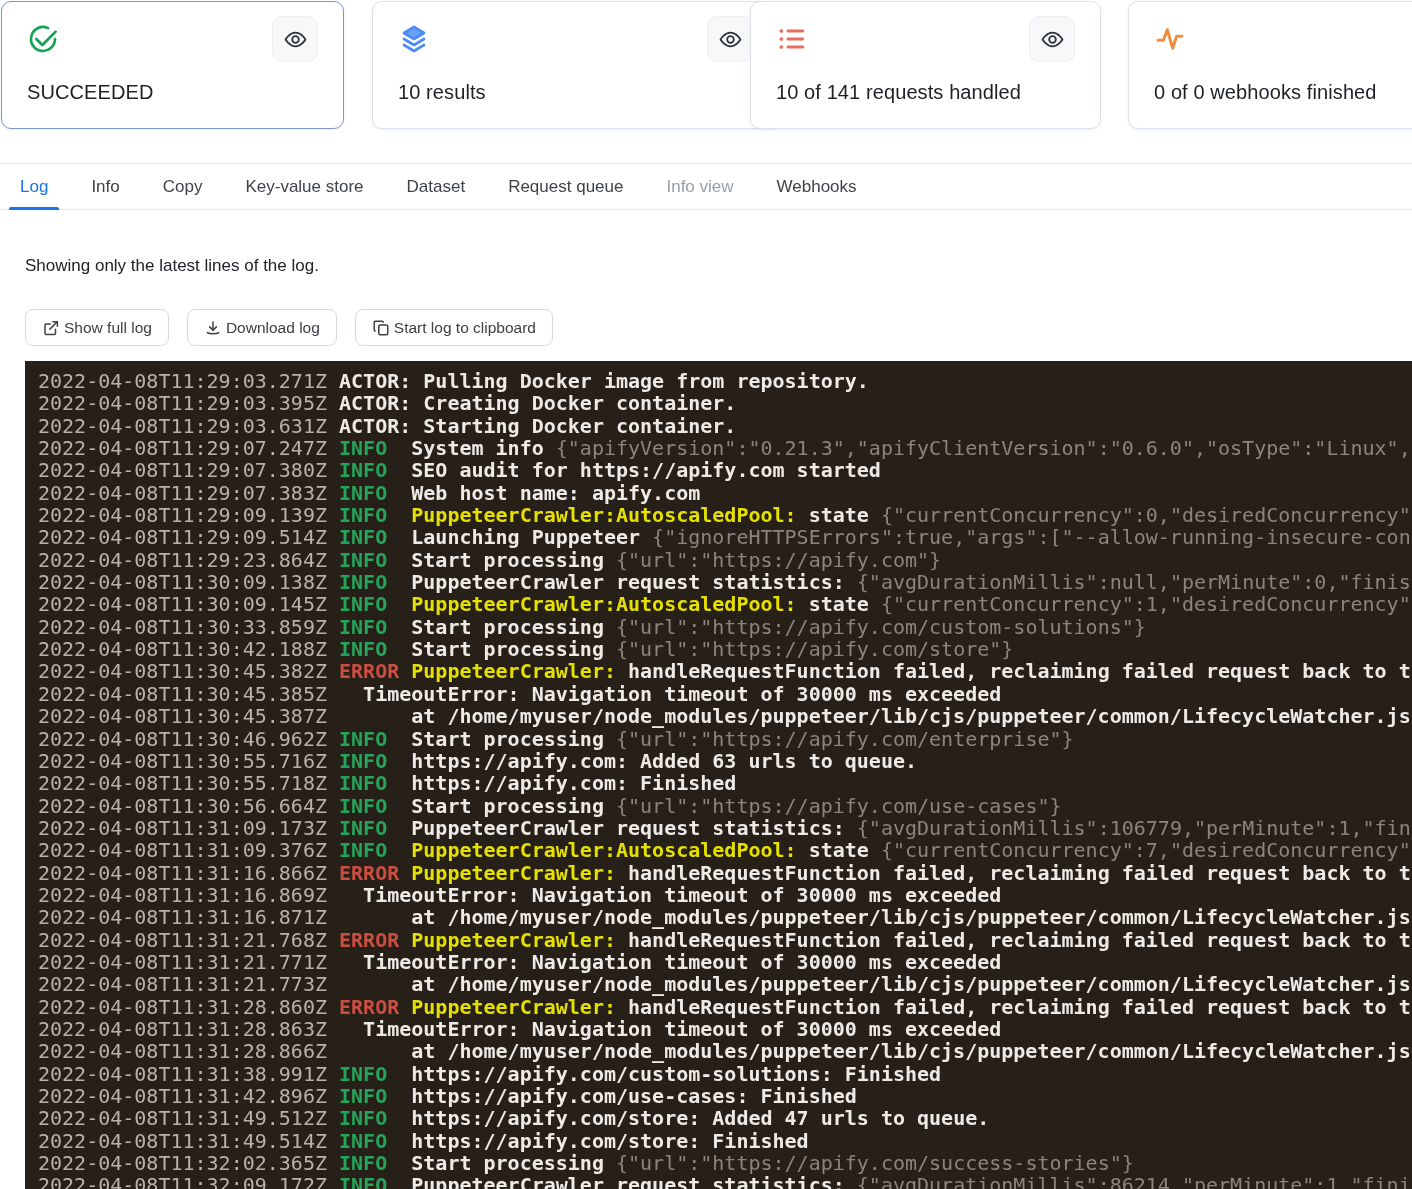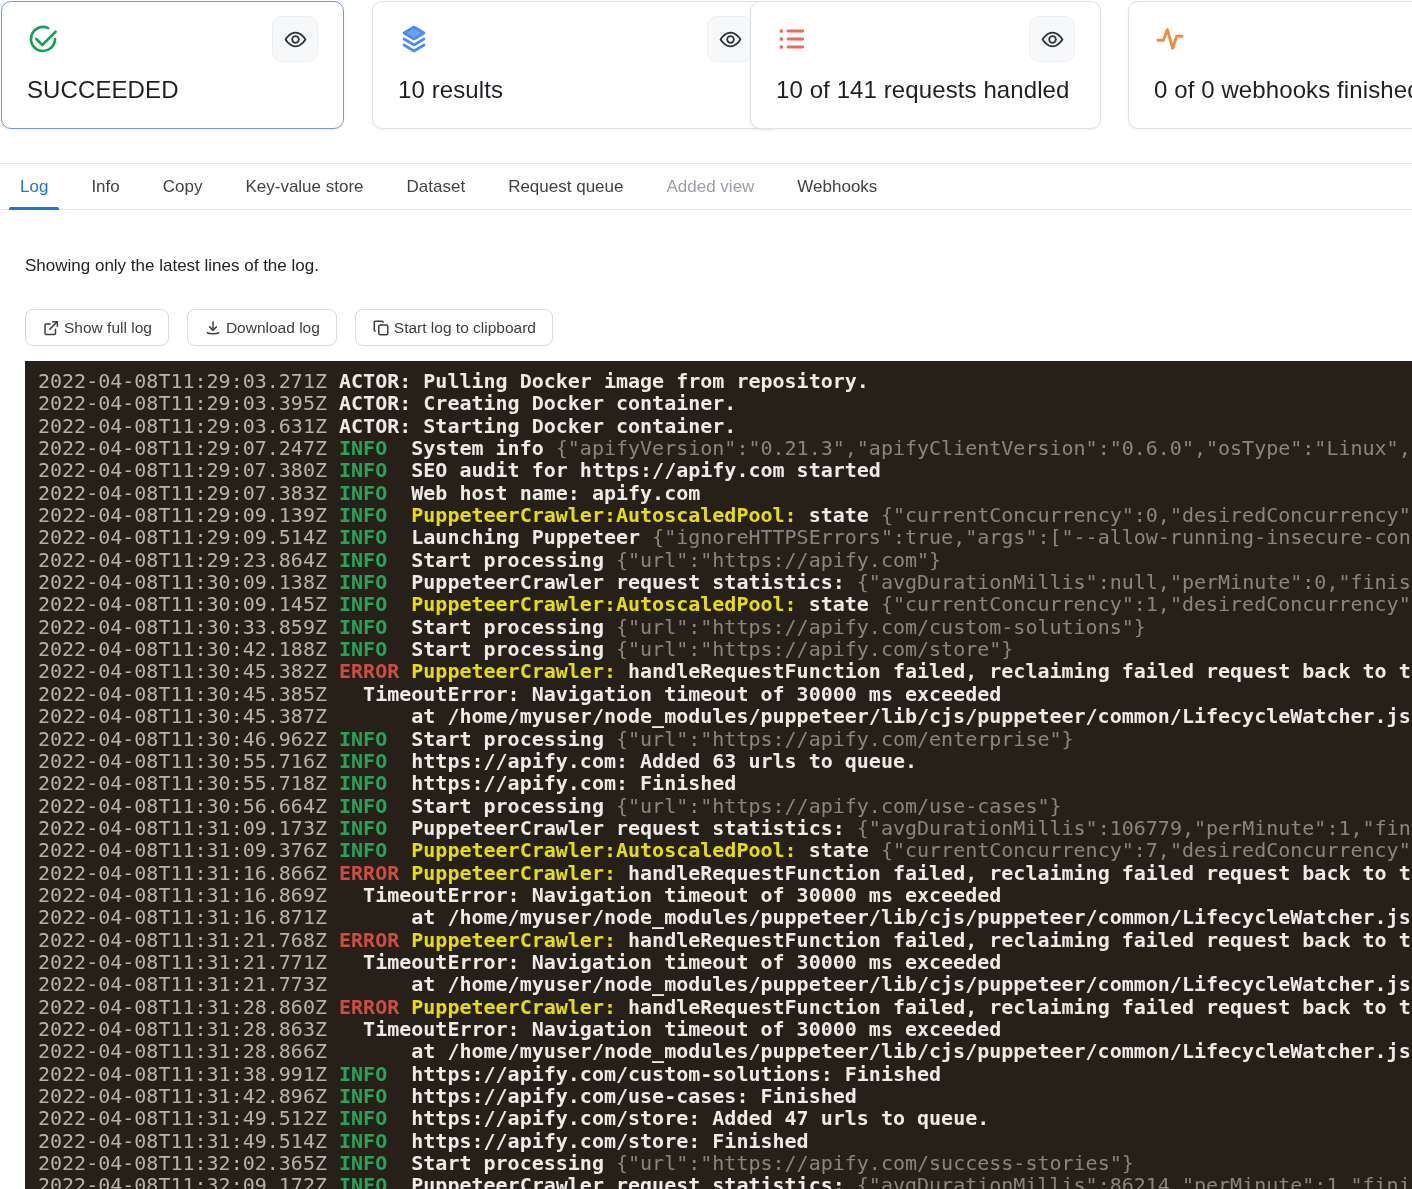--- a/index.html
+++ b/index.html
@@ -9,21 +9,21 @@
   
   .card{position:absolute;top:1px;height:128px;background:#fff;border:1px solid #dde1e9;
     border-radius:10px;box-shadow:0 1px 3px rgba(30,40,70,.07);box-sizing:border-box;}
   .card.selected{border:1.5px solid #7d95d6;}
   .card-icon{position:absolute;left:25px;top:21px;width:32px;height:32px;}
   .card-icon svg{width:32px;height:32px;}
   .eye-btn{position:absolute;right:25px;top:14px;width:46px;height:46px;border-radius:10px;
     background:#f7f8fa;border:1px solid #eceef2;display:flex;align-items:center;justify-content:center;
     cursor:pointer;padding:0;}
   .eye-btn svg{width:25px;height:25px;}
-  .card-value{position:absolute;left:25px;bottom:24px;font-size:24px;color:#1d2125;letter-spacing:.1px;}
+  .card-value{position:absolute;left:25px;bottom:24px;font-size:20px;color:#1d2125;letter-spacing:.1px;}
 
   
   .tabbar{position:absolute;left:0;top:163px;width:1412px;height:47px;background:#fff;
     border-top:1px solid #e7e9ed;border-bottom:1px solid #e7e9ed;display:flex;align-items:stretch;
     padding-left:9px;gap:21px;box-sizing:border-box;}
   .tab{display:flex;align-items:center;padding:0 11px;font-size:17px;color:#3f4347;
     position:relative;cursor:pointer;white-space:nowrap;}
   .tab.active{color:#1a73e8;}
   .tab.active::after{content:"";position:absolute;left:0;right:0;bottom:-1px;height:3px;
     background:#1a73e8;border-radius:2px 2px 0 0;}
@@ -103,21 +103,21 @@
         <div class="card-value">0 of 0 webhooks finished</div>
       </div>
     </div>
   <div class="tabbar" id="tabbar">
       <div class="tab active">Log</div>
       <div class="tab">Info</div>
       <div class="tab">Copy</div>
       <div class="tab">Key-value store</div>
       <div class="tab">Dataset</div>
       <div class="tab">Request queue</div>
-      <div class="tab disabled">Added view</div>
+      <div class="tab disabled">Info view</div>
       <div class="tab">Webhooks</div>
     </div>
   <div class="log-note">Showing only the latest lines of the log.</div>
   <div class="actions-row" id="actions-row">
       <button class="action-btn">
         <span style="display: flex;">
           <svg viewBox="0 0 24 24" fill="none" stroke="#3c4043" stroke-width="2" stroke-linecap="round" stroke-linejoin="round">
             <path d="M18 13.5V19a1.5 1.5 0 0 1-1.5 1.5h-11A1.5 1.5 0 0 1 4 19V8a1.5 1.5 0 0 1 1.5-1.5H11"></path>
             <path d="M14.5 3.5h6v6"></path>
             <path d="M10.5 13.5 20 4"></path>

